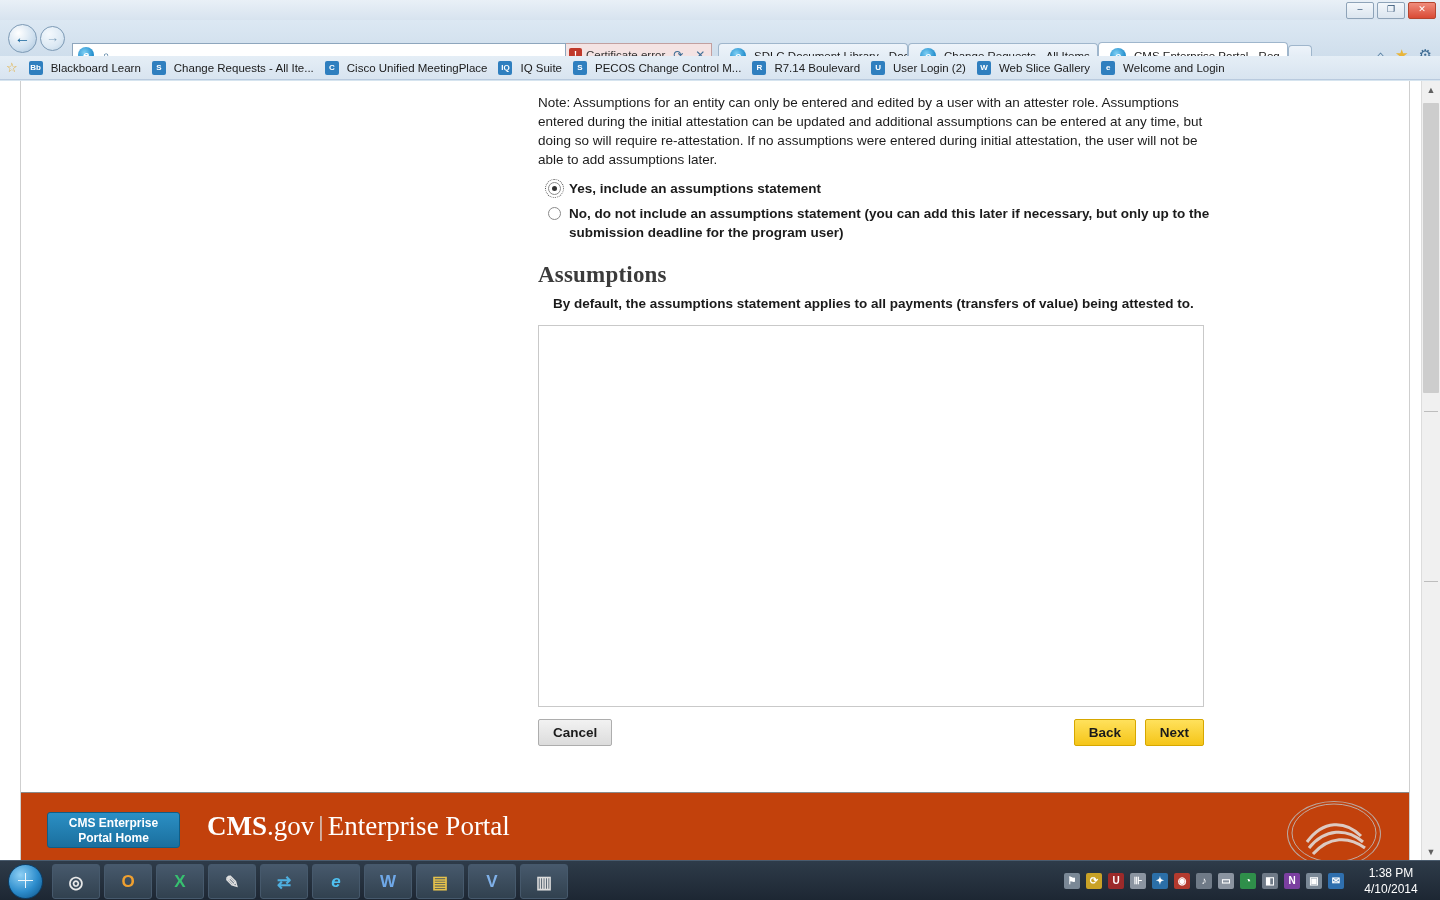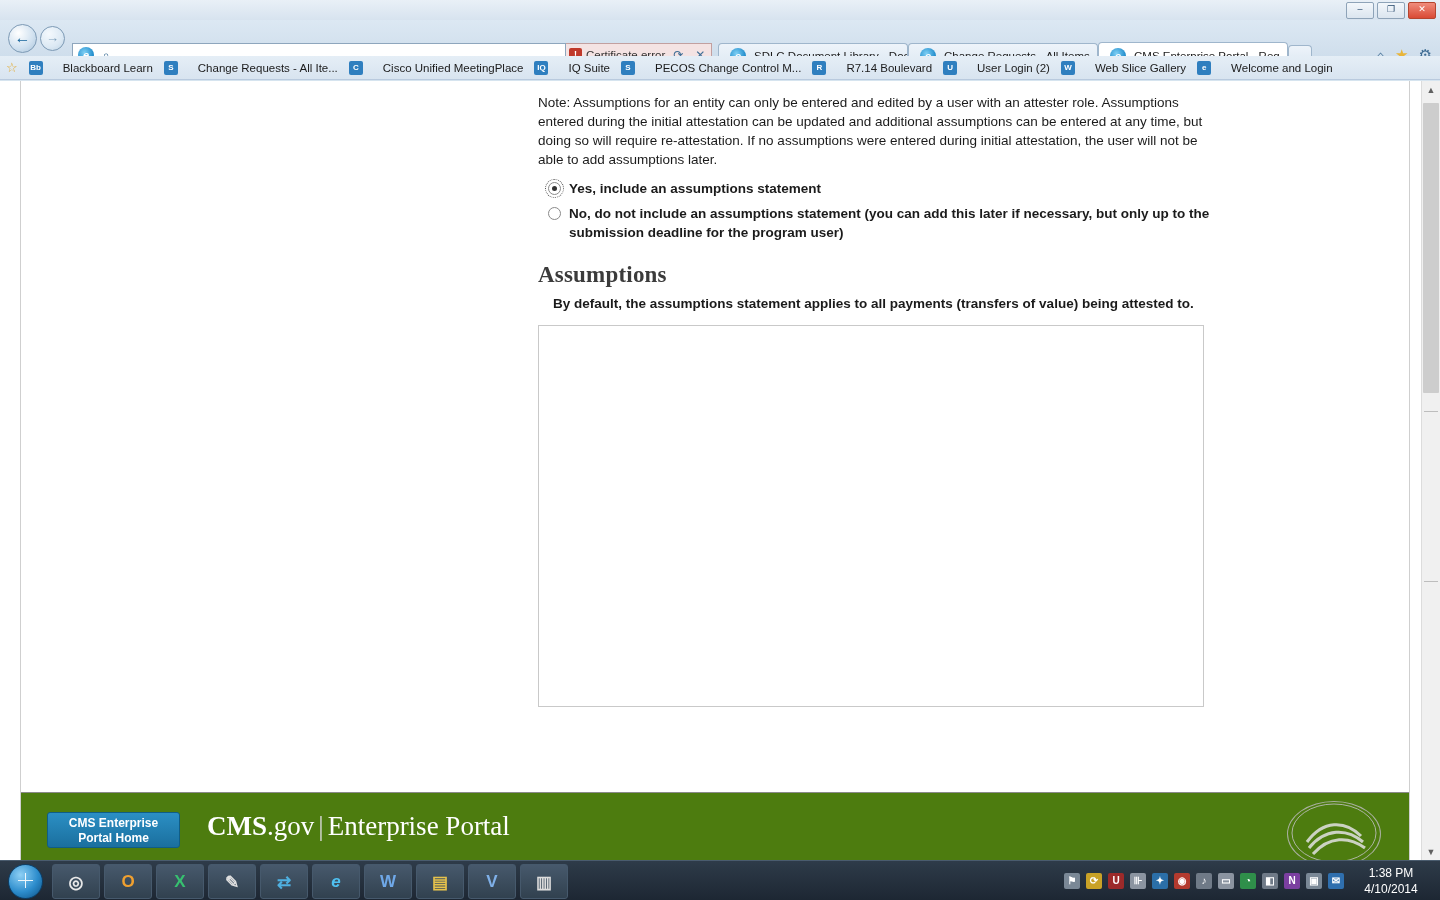--- a/index.html
+++ b/index.html
@@ -209,21 +209,21 @@
     border-bottom: 1px solid #b9cade;
     display: flex;
     align-items: center;
     gap: 11px;
     padding-left: 6px;
     box-sizing: border-box;
   }
   .favitem {
     display: flex;
     align-items: center;
-    gap: 20px;
+    gap: 8px;
     font-size: 11.5px;
     color: #1b1b1b;
     white-space: nowrap;
   }
   .favico {
     width: 14px; height: 14px;
     border-radius: 2px;
     font-size: 8px;
     line-height: 14px;
     text-align: center;
@@ -359,21 +359,21 @@
     background: linear-gradient(180deg, #ffe15c 0%, #f5c518 100%);
     border-color: #d6a700;
   }
 
   
   .footer {
     position: absolute;
     left: 0; top: 711px;
     width: 1388px;
     height: 69px;
-    background: #4d7c0f;
+    background: #c2410c;
     border-top: 1px solid #8a8a8a;
     overflow: hidden;
   }
   .footer-btn {
     position: absolute;
     left: 26px; top: 19px;
     width: 133px; height: 36px;
     background: linear-gradient(180deg, #2b8fc4 0%, #1a6f9e 100%);
     border: 1px solid #0f5d86;
     border-radius: 3px;
@@ -634,20 +634,25 @@
         <div class="radio-row">
           <span class="radio"></span>
           <span class="radio-label">No, do not include an assumptions statement (you can add this later if necessary, but only up to the submission deadline for the program user)</span>
         </div>
 
         <h2 class="section">Assumptions</h2>
         <p class="subtext">By default, the assumptions statement applies to all payments (transfers of value) being attested to.</p>
 
         <textarea class="textarea" placeholder="" style=""></textarea>
 
+        <div class="buttons">
+          <button class="btn cancel">Cancel</button>
+          <button class="btn back">Back</button>
+          <button class="btn next">Next</button>
+        </div>
       </div>
 
       <div class="footer">
         <div class="footer-btn">
           <div>CMS Enterprise</div>
           <div>Portal Home</div>
         </div>
         <div class="cmslogo">
           <span class="bold">CMS</span><span class="light">.gov</span><span class="bar">|</span><span class="light">Enterprise Portal</span>
         </div>

